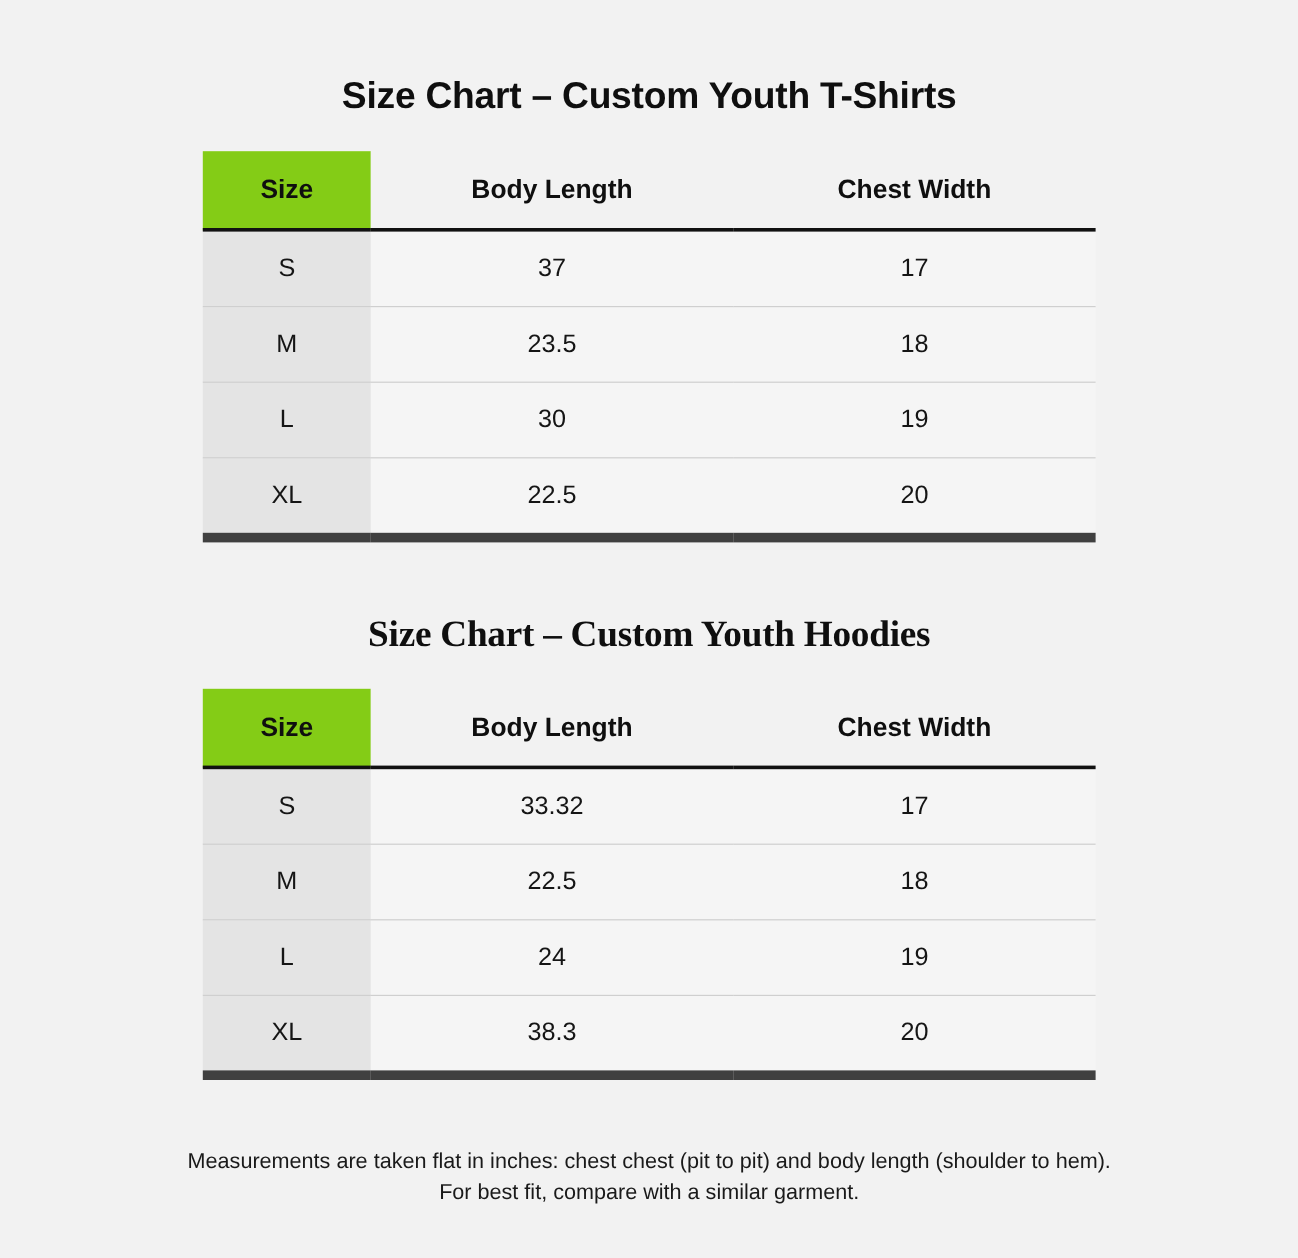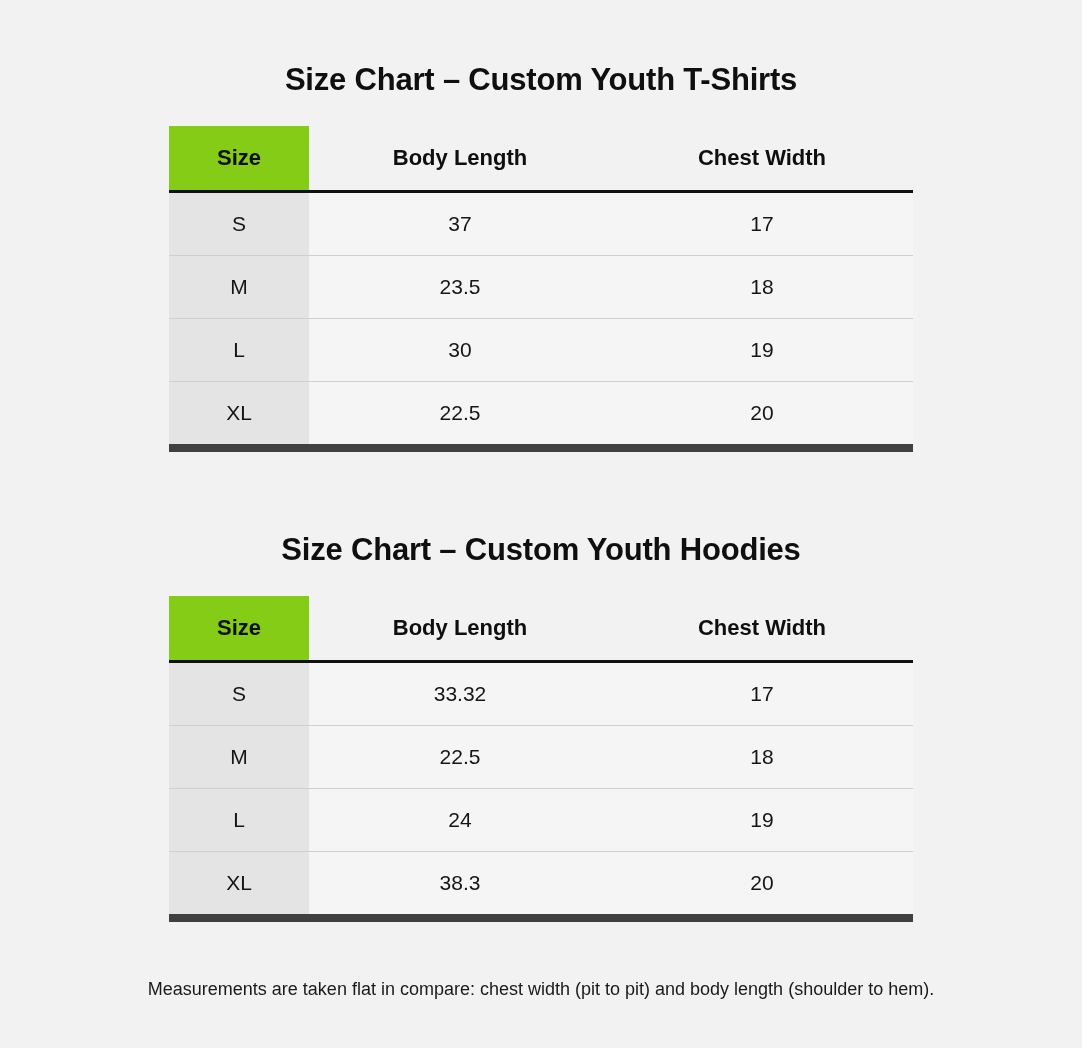--- a/index.html
+++ b/index.html
@@ -25,21 +25,21 @@
     border-radius: 28px;
   }
   .chart-title {
     font-size: 31px;
     font-weight: bold;
     letter-spacing: -0.2px;
     color: #0f0f0f;
     text-align: center;
   }
   .section-1 .chart-title { margin-top: 62px; }
-  .section-2 .chart-title { margin-top: 80px; }
+  .section-2 .chart-title { margin-top: 58px; font-family: Liberation Serif, serif; }
 
   table.size-table {
     border-collapse: collapse;
     width: 744px;
     margin-top: 28px;
     table-layout: fixed;
   }
   table.size-table th,
   table.size-table td {
     text-align: center;
@@ -166,16 +166,17 @@
         <tr>
           <td class="cell-size">XL</td>
           <td>38.3</td>
           <td>20</td>
         </tr>
       </tbody>
     </table>
   </div>
 
   <div class="footnote">
-    <span class="line">Measurements are taken flat in compare: chest width (pit to pit) and body length (shoulder to hem).</span>
+    <span class="line">Measurements are taken flat in inches: chest chest (pit to pit) and body length (shoulder to hem).</span>
+    <span class="line">For best fit, compare with a similar garment.</span>
   </div>
 
 </div>
 
 </body></html>

